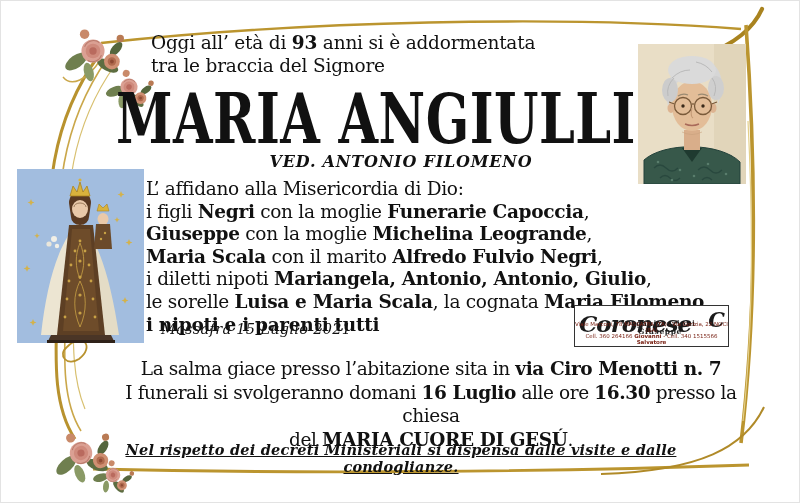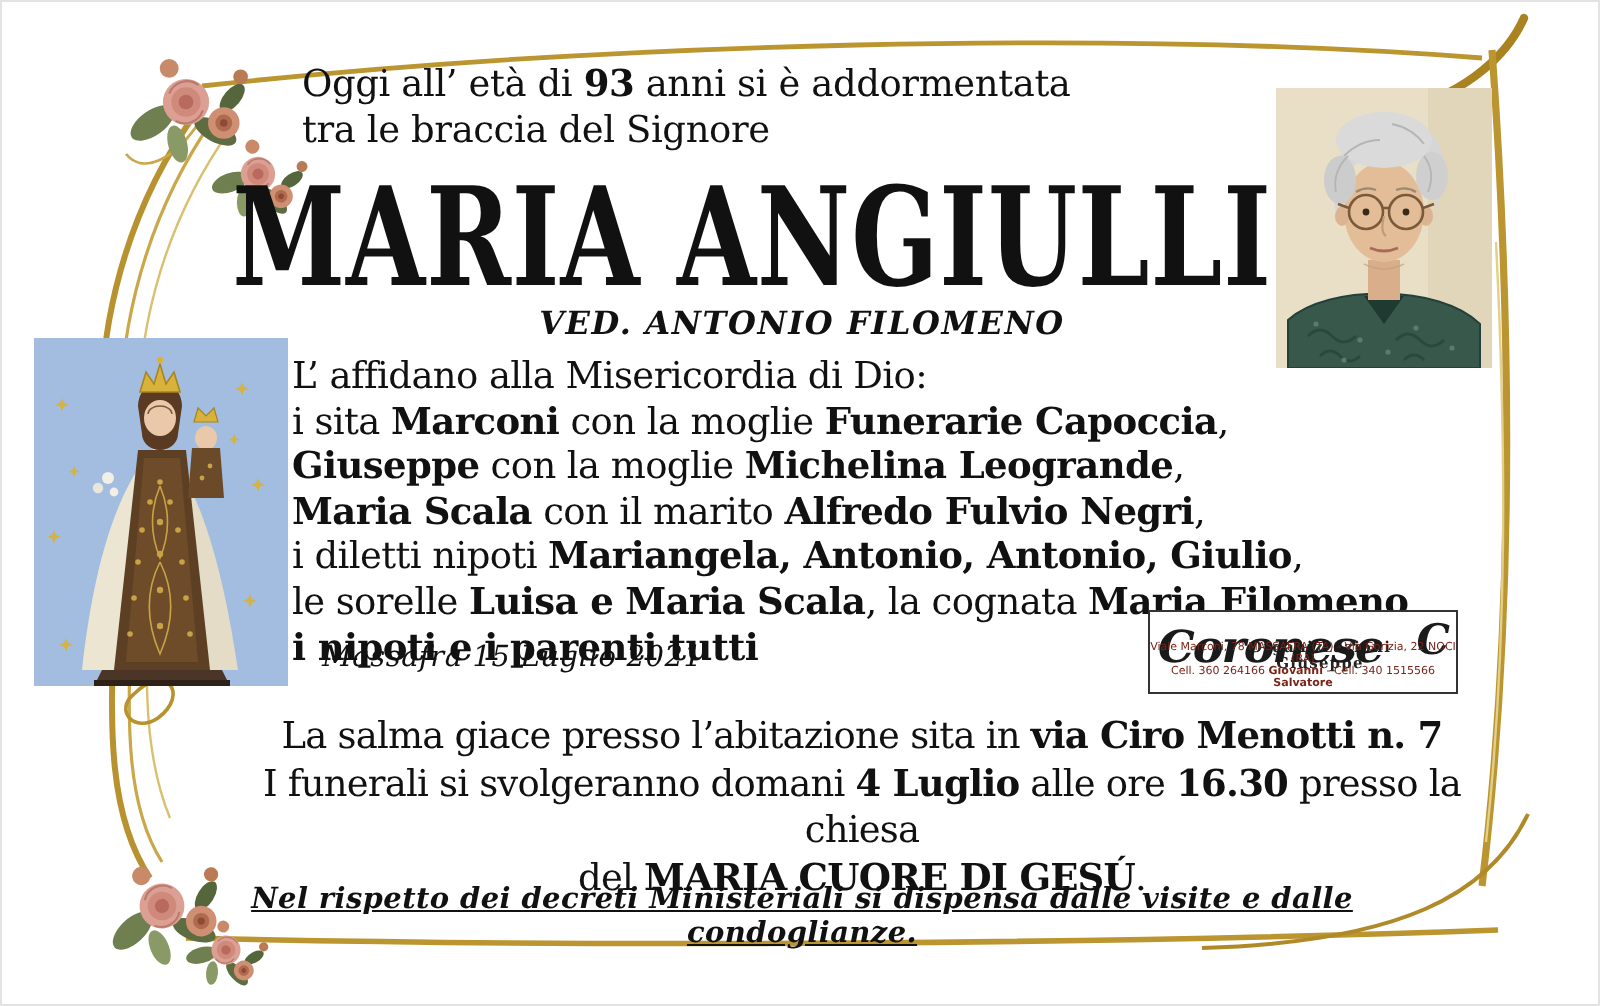--- a/index.html
+++ b/index.html
@@ -266,21 +266,21 @@
     <div><span>Oggi all’ età di </span><span class="seg-b">93</span><span> anni si è addormentata</span></div>
     <div>tra le braccia del Signore</div>
   </div>
 
   <div class="abs headline">MARIA ANGIULLI</div>
 
   <div class="abs subtitle">VED. ANTONIO FILOMENO</div>
 
   <div class="abs bodyblock">
       <div><span>L’ affidano alla Misericordia di Dio:</span></div>
-      <div><span>i sita </span><span class="seg-b">Marconi</span><span> con la moglie </span><span class="seg-b">Funerarie Capoccia</span><span>,</span></div>
+      <div><span>i figli </span><span class="seg-b">Negri</span><span> con la moglie </span><span class="seg-b">Funerarie Capoccia</span><span>,</span></div>
       <div><span class="seg-b">Giuseppe</span><span> con la moglie </span><span class="seg-b">Michelina Leogrande</span><span>,</span></div>
       <div><span class="seg-b">Maria Scala</span><span> con il marito </span><span class="seg-b">Alfredo Fulvio Negri</span><span>,</span></div>
       <div><span>i diletti nipoti </span><span class="seg-b">Mariangela, Antonio, Antonio, Giulio</span><span>,</span></div>
       <div><span>le sorelle </span><span class="seg-b">Luisa e Maria Scala</span><span>, la cognata </span><span class="seg-b">Maria Filomeno</span><span>,</span></div>
       <div><span class="seg-b">i nipoti e i parenti tutti</span></div>
     </div>
 
   <div class="abs dateline">Massafra 15 Luglio 2021</div>
 
   <div class="abs logo">
@@ -291,19 +291,19 @@
     <div class="logo-script">Coronese</div>
     <div class="logo-decor">C</div>
     <div class="logo-addr">
       <div>Viale Marconi, 78 MASSAFRA (TA) - Via Gorizia, 22 NOCI (BA)</div>
       <div><span>Cell. 360 264166 </span><span class="seg-b">Giovanni</span><span>  -  Cell. 340 1515566 </span><span class="seg-b">Salvatore</span></div>
     </div>
   </div>
 
   <div class="abs funeralblock">
       <div><span>La salma giace presso l’abitazione sita in </span><span class="seg-b">via Ciro Menotti n. 7</span></div>
-      <div><span>I funerali si svolgeranno domani </span><span class="seg-b">4 Luglio</span><span> alle ore </span><span class="seg-b">16.30</span><span> presso la chiesa</span></div>
+      <div><span>I funerali si svolgeranno domani </span><span class="seg-b">16 Luglio</span><span> alle ore </span><span class="seg-b">16.30</span><span> presso la chiesa</span></div>
       <div><span>del </span><span class="seg-b">MARIA CUORE DI GESÚ</span><span>.</span></div>
     </div>
 
   <div class="abs note">Nel rispetto dei decreti Ministeriali si dispensa dalle visite e dalle condoglianze.</div>
 
 </div>
 
 </body></html>

